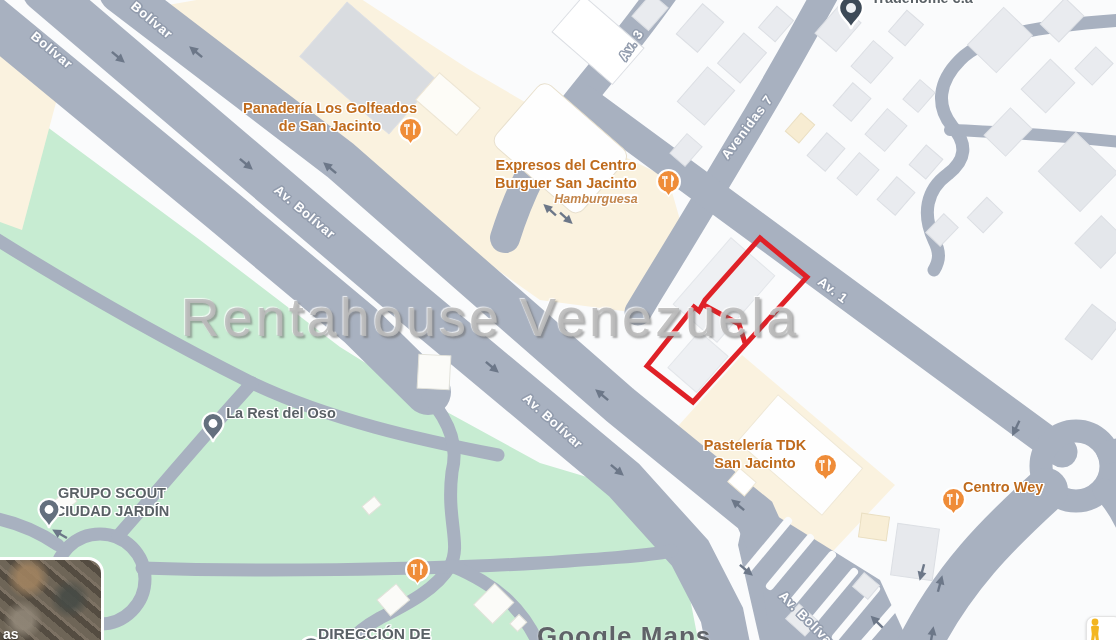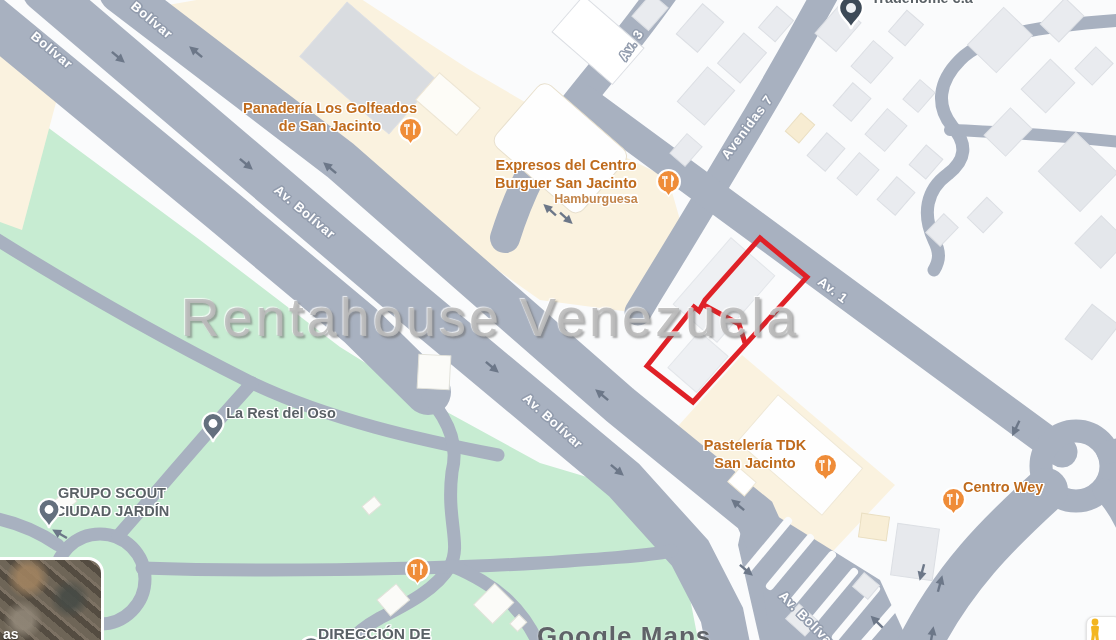--- a/index.html
+++ b/index.html
@@ -242,21 +242,21 @@
 <div class="rl" style="left:747px;top:127px;transform:translate(-50%,-50%) rotate(-53deg);">Avenidas 7</div>
 <div class="rl" style="left:833px;top:290px;transform:translate(-50%,-50%) rotate(37deg);">Av. 1</div>
 
 <div class="poi ctr" style="left:290px;top:117px;margin-left:40px;">
   <div>Panadería Los Golfeados</div>
   <div>de San Jacinto</div>
 </div>
 <div class="poi ctr" style="left:566px;top:163px;margin-top:18px;">
   <div>Expresos del Centro</div>
   <div>Burguer San Jacinto</div>
-  <div class="sub" style="margin-left:60px;">Hamburguesa</div>
+  <div class="sub" style="margin-left:60px;font-style:italic;">Hamburguesa</div>
 </div>
 <div class="poi ctr" style="left:755px;top:454px;">
   <div>Pastelería TDK</div>
   <div>San Jacinto</div>
 </div>
 <div class="poi" style="left:963px;top:487px;transform:translateY(-50%);">Centro Wey</div>
 <div class="poi gpoi ctr" style="left:281px;top:413px;">La Rest del Oso</div>
 <div class="poi gpoi ctr" style="left:112px;top:502px;">
   <div>GRUPO SCOUT</div>
   <div>CIUDAD JARDÍN</div>

